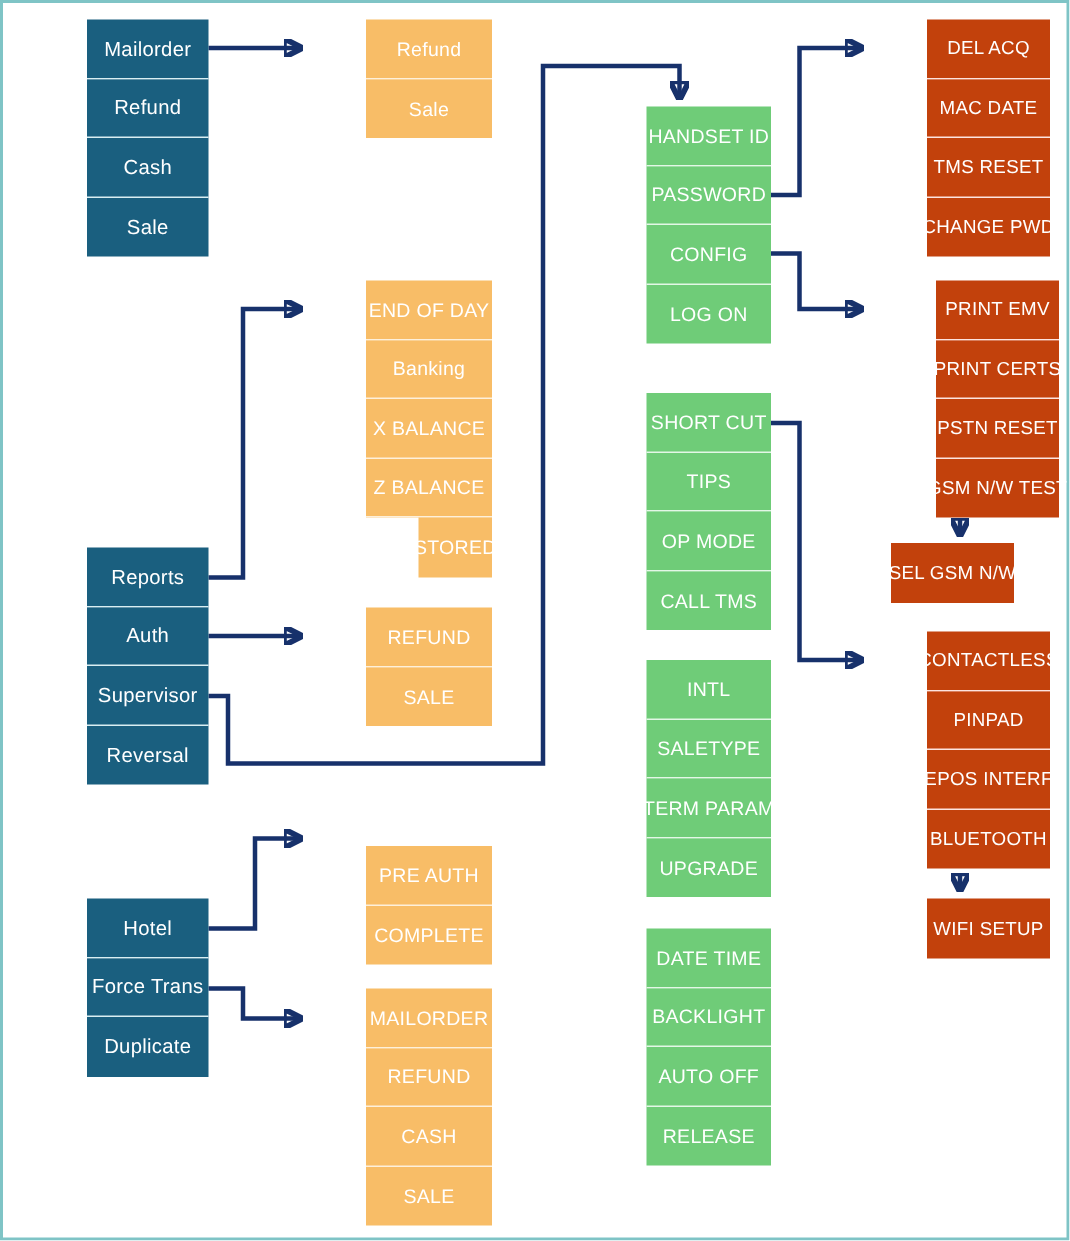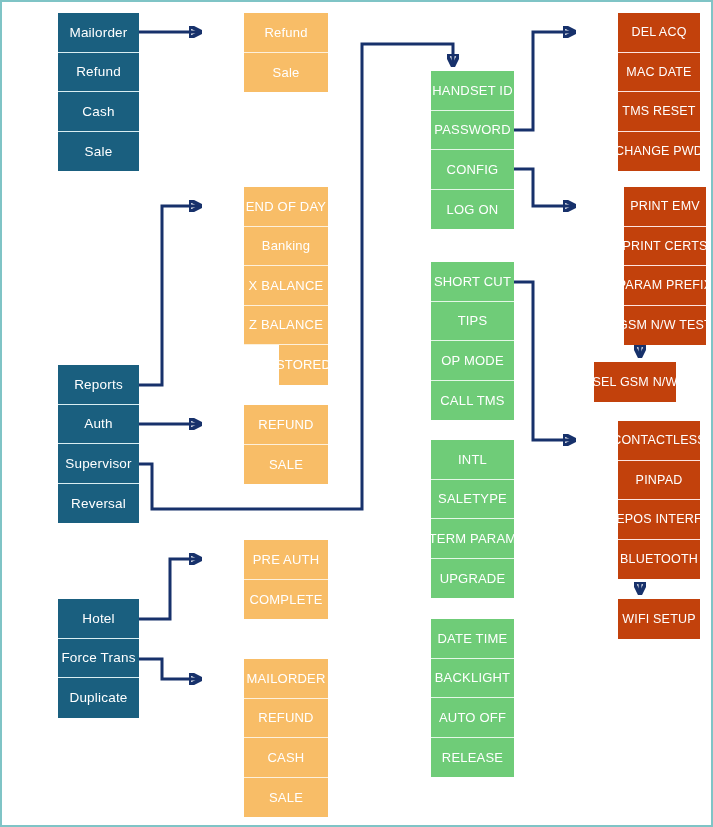--- a/index.html
+++ b/index.html
@@ -142,21 +142,21 @@
       <div class="group g-blue" style="left: 18px; top: 363px; width: 119px;">
         <div class="row" style="height: 39.5px;">Reports</div>
         <div class="row" style="height: 39.5px;">Auth</div>
         <div class="row" style="height: 39.5px;">Supervisor</div>
         <div class="row" style="height: 39.5px;">Reversal</div>
       </div>
       <div class="group g-orange" style="left: 204px; top: 403px; width: 122px;">
         <div class="row" style="height: 39.5px;">REFUND</div>
         <div class="row" style="height: 39.5px;">SALE</div>
       </div>
-      <div class="group g-orange" style="left: 204px; top: 538px; width: 122px;">
+      <div class="group g-orange" style="left: 204px; top: 562px; width: 122px;">
         <div class="row" style="height: 39.5px;">PRE AUTH</div>
         <div class="row" style="height: 39.5px;">COMPLETE</div>
       </div>
       <div class="group g-blue" style="left: 18px; top: 597px; width: 119px;">
         <div class="row" style="height: 39.5px;">Hotel</div>
         <div class="row" style="height: 39.5px;">Force Trans</div>
         <div class="row" style="height: 39.5px;">Duplicate</div>
       </div>
       <div class="group g-orange" style="left: 204px; top: 657px; width: 122px;">
         <div class="row" style="height: 39.5px;">MAILORDER</div>
@@ -190,21 +190,21 @@
       </div>
       <div class="group g-red" style="left: 578px; top: 11px; width: 120px;">
         <div class="row" style="height: 39.5px;">DEL ACQ</div>
         <div class="row" style="height: 39.5px;">MAC DATE</div>
         <div class="row" style="height: 39.5px;">TMS RESET</div>
         <div class="row" style="height: 39.5px;">CHANGE PWD</div>
       </div>
       <div class="group g-red" style="left: 584px; top: 185px; width: 120px;">
         <div class="row" style="height: 39.5px;">PRINT EMV</div>
         <div class="row" style="height: 39.5px;">PRINT CERTS</div>
-        <div class="row" style="height: 39.5px;">PARAM PREFIX</div>
+        <div class="row" style="height: 39.5px;">PSTN RESET</div>
         <div class="row" style="height: 39.5px;">GSM N/W TEST</div>
       </div>
       <div class="group g-red" style="left: 554px; top: 360px; width: 120px;">
         <div class="row" style="height: 39.5px;">SEL GSM N/W</div>
       </div>
       <div class="group g-red" style="left: 578px; top: 419px; width: 120px;">
         <div class="row" style="height: 39.5px;">CONTACTLESS</div>
         <div class="row" style="height: 39.5px;">PINPAD</div>
         <div class="row" style="height: 39.5px;">EPOS INTERF</div>
         <div class="row" style="height: 39.5px;">BLUETOOTH</div>

